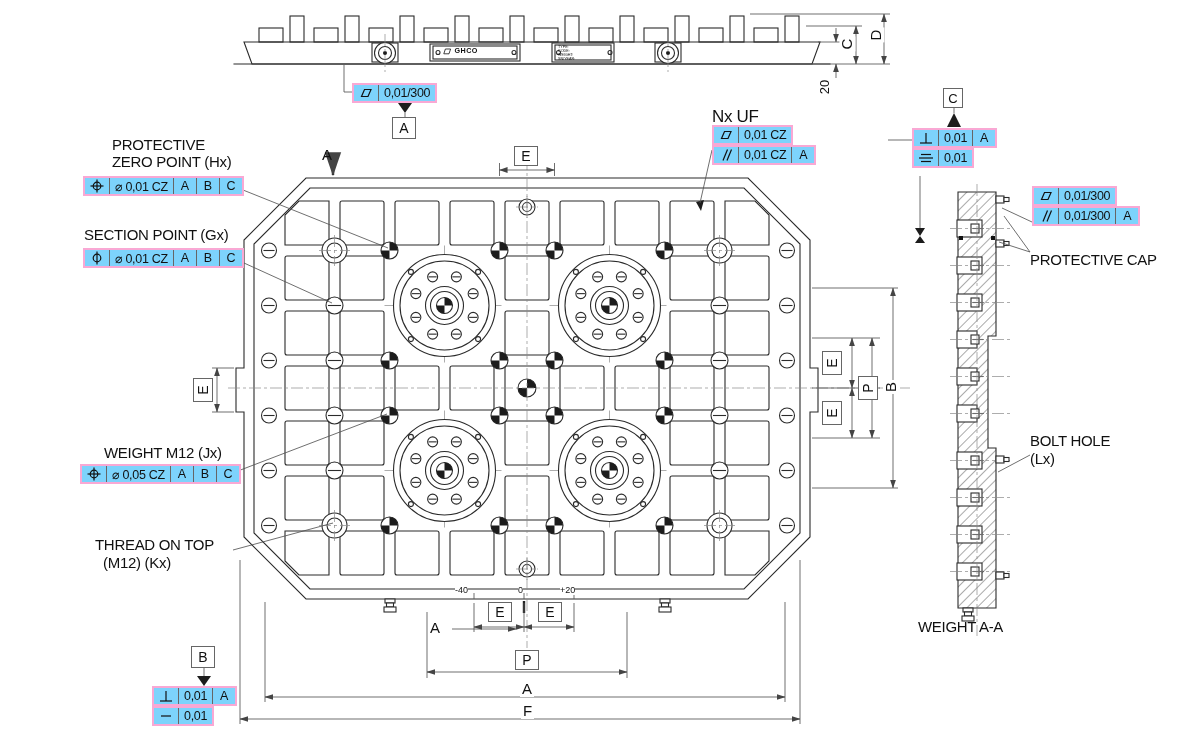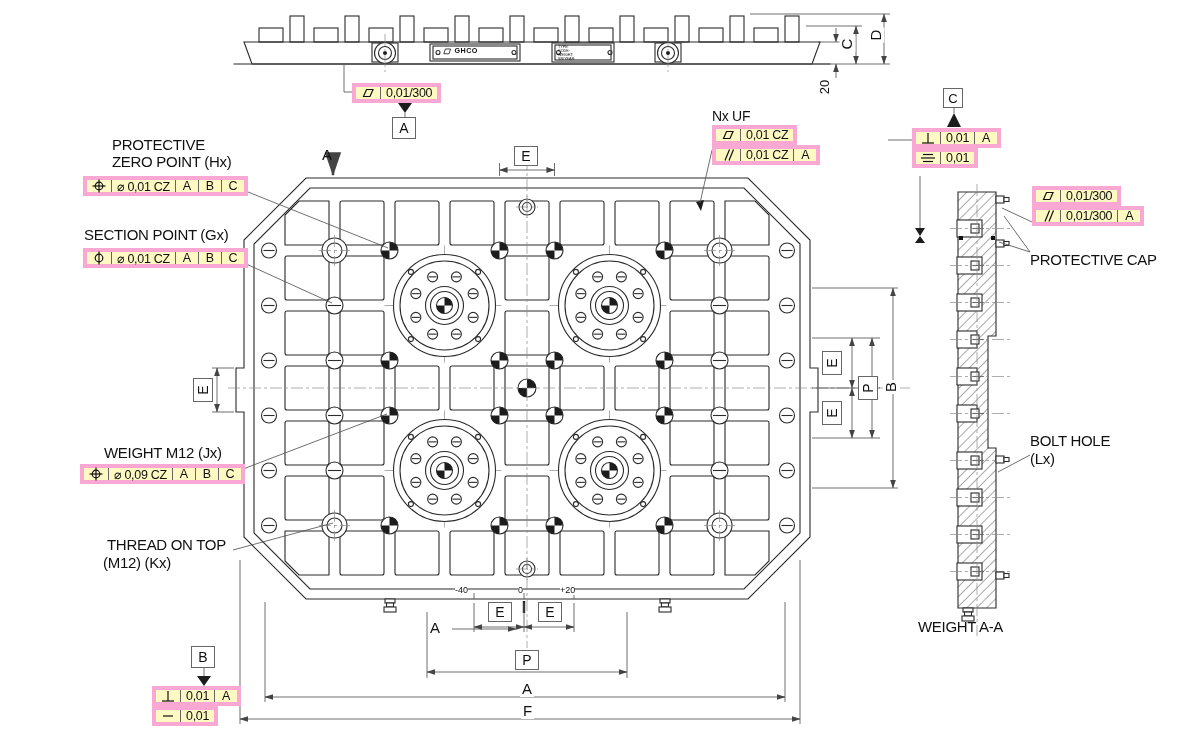--- a/index.html
+++ b/index.html
@@ -10,22 +10,22 @@
   .ln{stroke:#2b2b2b;stroke-width:1.1;fill:none;stroke-linecap:square}
   .lnw{stroke:#2b2b2b;stroke-width:1.1;fill:#fff}
   .fil{fill:#1c1c1c;stroke:none}
   .fil2{fill:#111;stroke:none}
   .dim{stroke:#555;stroke-width:.85;fill:none}
   .cl{stroke:#8a8a8a;stroke-width:.7;fill:none;stroke-dasharray:12 3 3 3}
   .thk{stroke:#222;stroke-width:2.4;fill:none}
   .hat{fill:url(#hat);stroke:#2b2b2b;stroke-width:1.1}
   
   .lbl{position:absolute;font-size:15px;letter-spacing:-.3px;color:#111;white-space:nowrap;line-height:17px}
-  .sm{font-size:14px}
-  .fcf{position:absolute;display:flex;background:#fef9c3;border:4px solid #f9a8d4;height:20px;box-sizing:border-box}
+  .sm{font-size:17px}
+  .fcf{position:absolute;display:flex;background:#7dd3fc;border:2px solid #f9a8d4;height:20px;box-sizing:border-box}
   .fcf .c{border-right:1px solid #666;display:flex;align-items:center;justify-content:center;
      padding:0 5px;font-size:12.5px;letter-spacing:-.3px;color:#111;white-space:nowrap}
   .fcf .c:last-child{border-right:none}
   .fcf .sy{width:20px;padding:0 2px}
   .fcf .dc{width:18px;padding:0 2px}
   .dbox{position:absolute;width:24px;height:20px;border:1px solid #666;background:#fff;display:flex;
      align-items:center;justify-content:center;font-size:14px;color:#111;box-sizing:border-box}
   .dtxt{position:absolute;font-size:15px;color:#111;background:#fff;padding:0 2px;line-height:16px}
   .rot{transform:rotate(-90deg)}
   .tick{position:absolute;font-size:9px;color:#111;background:#fff;line-height:9px}
@@ -535,27 +535,27 @@
   <div class="fcf" style="left:80px;top:464px">
     <span class="c sy">
         <svg class="sicon" width="16" height="14" viewBox="0 0 16 14">
           <g stroke="#111" stroke-width="1.2" fill="none">
             <circle cx="8" cy="7" r="3.8"></circle>
             <line x1="8" y1="0.5" x2="8" y2="13.5"></line>
             <line x1="1.5" y1="7" x2="14.5" y2="7"></line>
           </g>
         </svg>
       </span>
-    <span class="c">⌀ 0,09 CZ</span>
+    <span class="c">⌀ 0,05 CZ</span>
     <span class="c dc">A</span>
     <span class="c dc">B</span>
     <span class="c dc">C</span>
   </div>
 
-  <div class="lbl" style="left:107px;top:536px">THREAD ON TOP</div>
+  <div class="lbl" style="left:95px;top:536px">THREAD ON TOP</div>
   <div class="lbl" style="left:103px;top:554px">(M12) (Kx)</div>
 
   <div class="lbl sm" style="left:712px;top:108px">Nx UF</div>
   <div class="fcf" style="left:712px;top:125px">
     <span class="c sy">
         <svg class="sicon" width="16" height="14" viewBox="0 0 16 14">
           <path d="M3.5,10.5 L6.5,3.5 L13,3.5 L10,10.5 Z" stroke="#111" stroke-width="1.2" fill="none"></path>
         </svg>
       </span>
     <span class="c">0,01 CZ</span>

